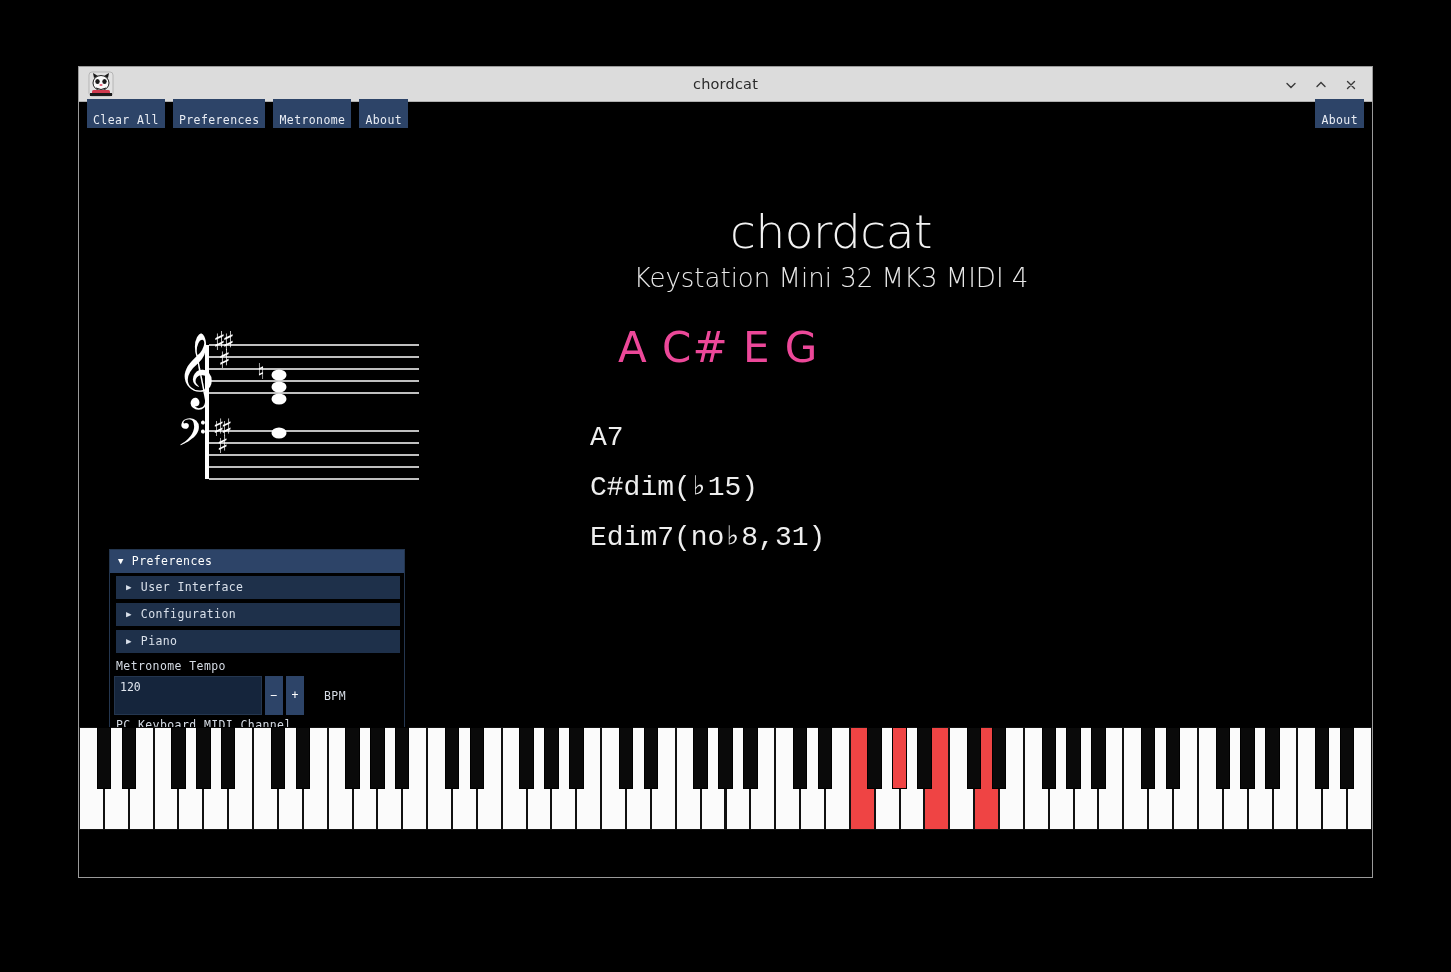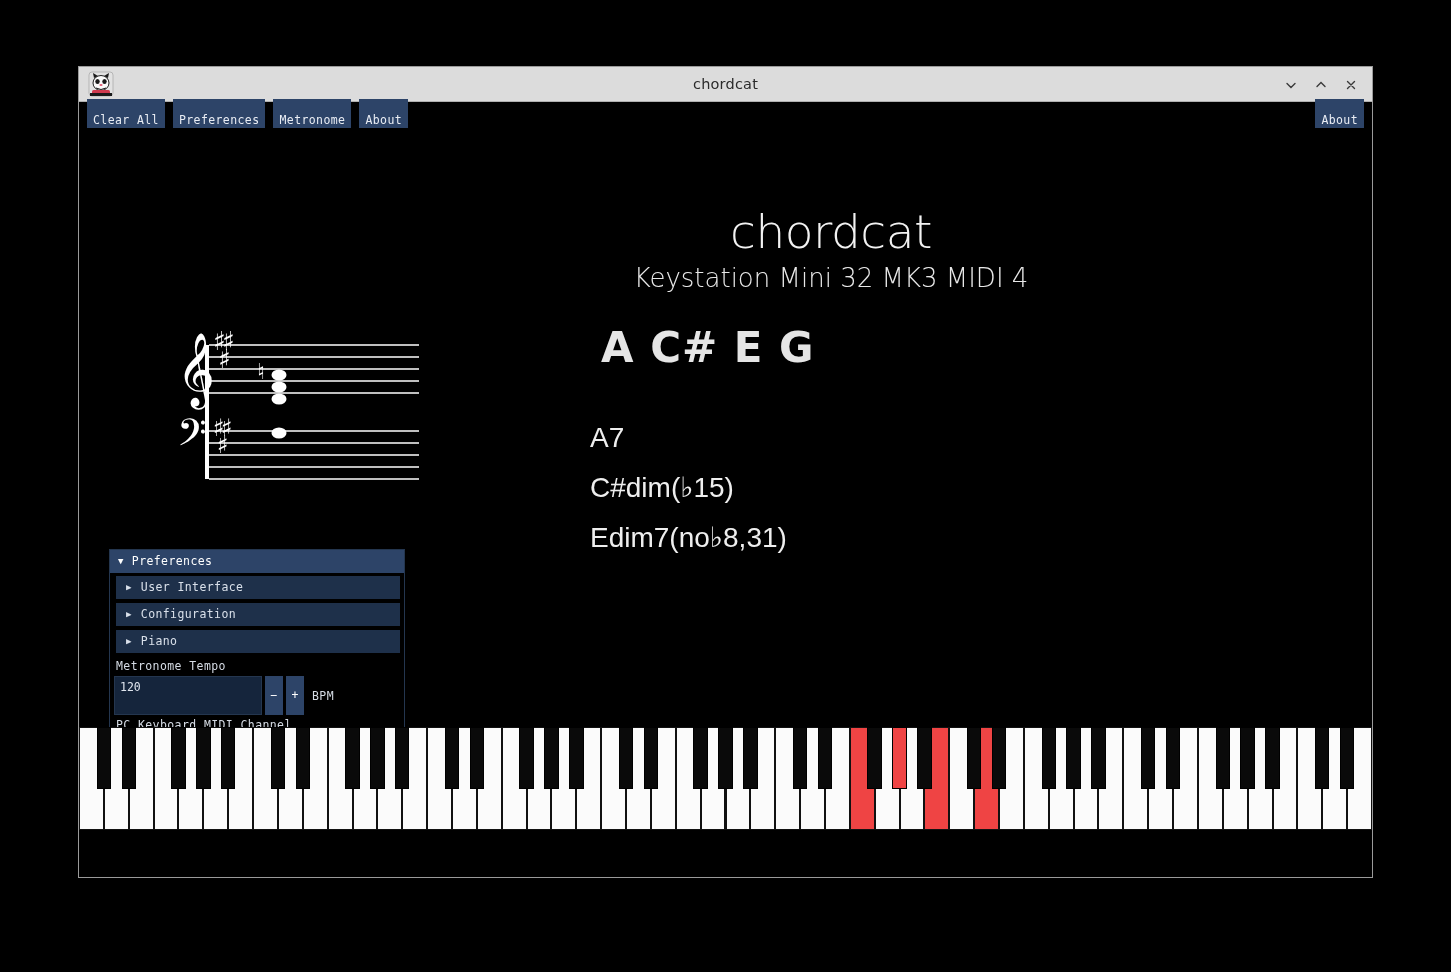--- a/index.html
+++ b/index.html
@@ -121,37 +121,37 @@
   #device-name {
     font-family: "DejaVu Sans", sans-serif;
     font-size: 26px;
     font-weight: 300;
     color: #e8e8e8;
     margin-top: 10px;
     line-height: 1;
   }
   #notes-row {
     position: absolute;
-    left: 522px;
+    left: 539px;
     top: 195px;
     font-family: "DejaVu Sans", sans-serif;
     font-size: 42px;
-    font-weight: 700;
-    color: #e5e5e5;
+    font-weight: 400;
+    color: #ec4899;
     letter-spacing: 1px;
     white-space: pre;
   }
   #chord-list {
     position: absolute;
     left: 511px;
     top: 285px;
     width: 500px;
   }
   .chord-name {
-    font-family: Liberation Sans, sans-serif;
+    font-family: Liberation Mono, monospace;
     font-size: 28px;
     font-weight: 300;
     color: #eeeeee;
     height: 50px;
     line-height: 50px;
     white-space: pre;
   }
 
   
   #staff-area {
@@ -231,20 +231,21 @@
     cursor: pointer;
     line-height: 1;
     padding: 0;
   }
   .unit-label {
     color: #d6dce5;
     align-self: center;
     padding-left: 5px;
     letter-spacing: 0.4px;
     white-space: pre;
+    margin-left: 12px;
   }
   .combo {
     display: flex;
     align-items: stretch;
     width: 186px;
   }
   .combo-value {
     background: #15253c;
     border: 1px solid #24364f;
     border-right: none;

